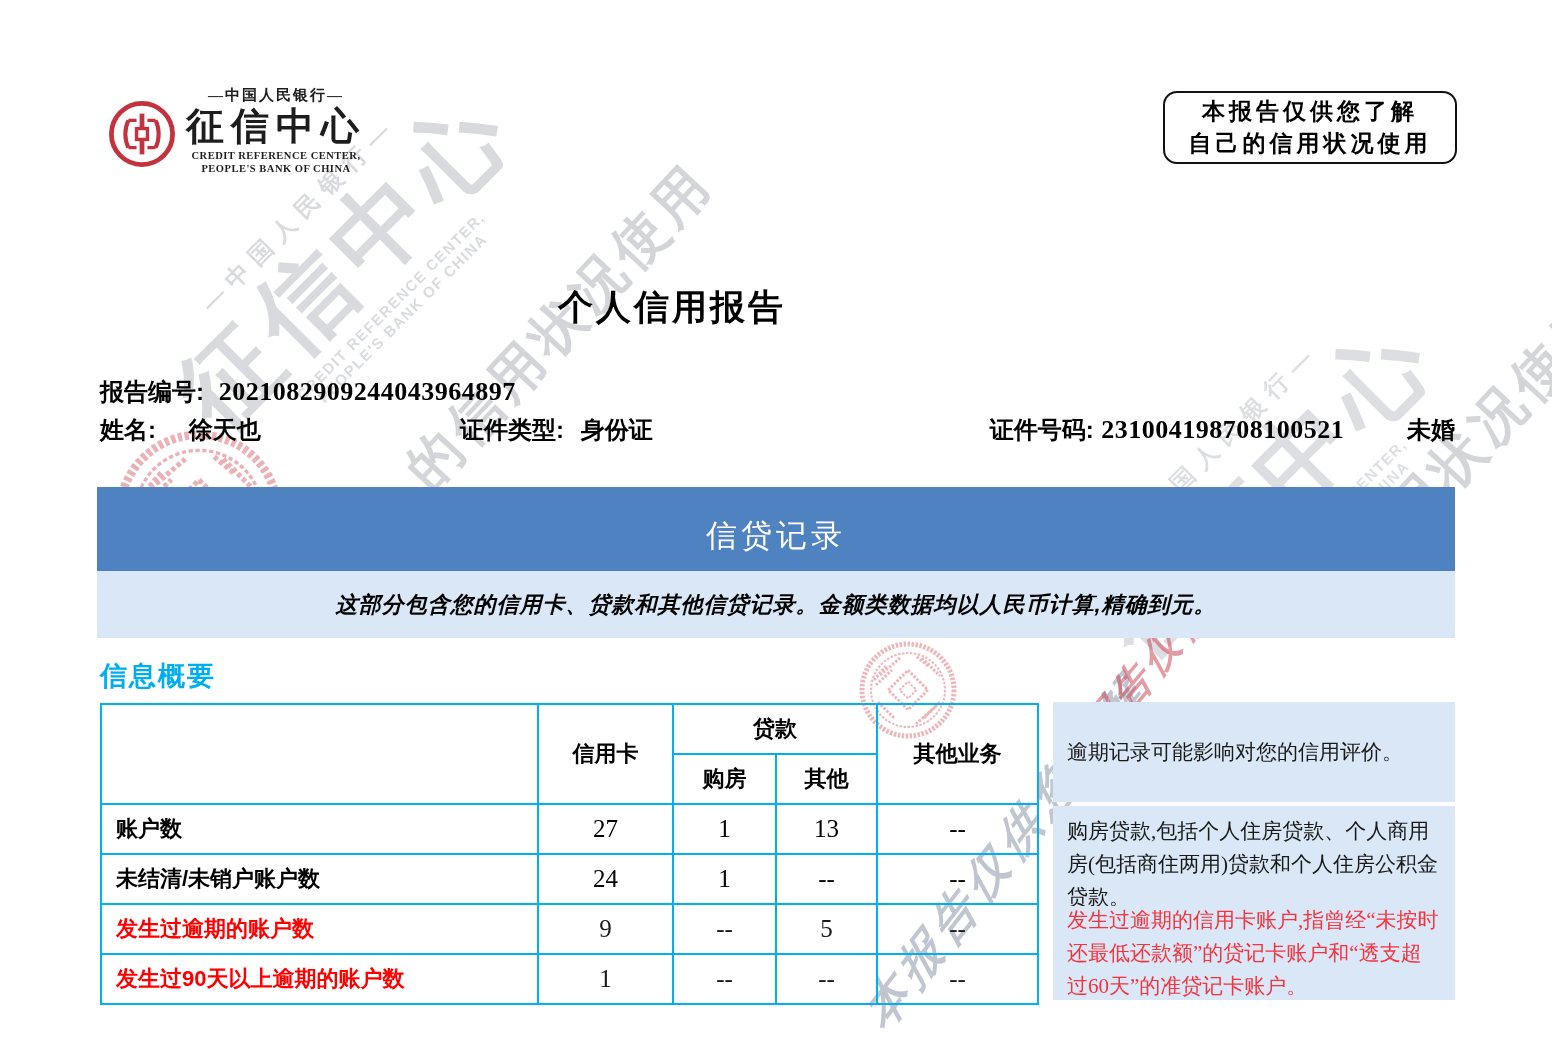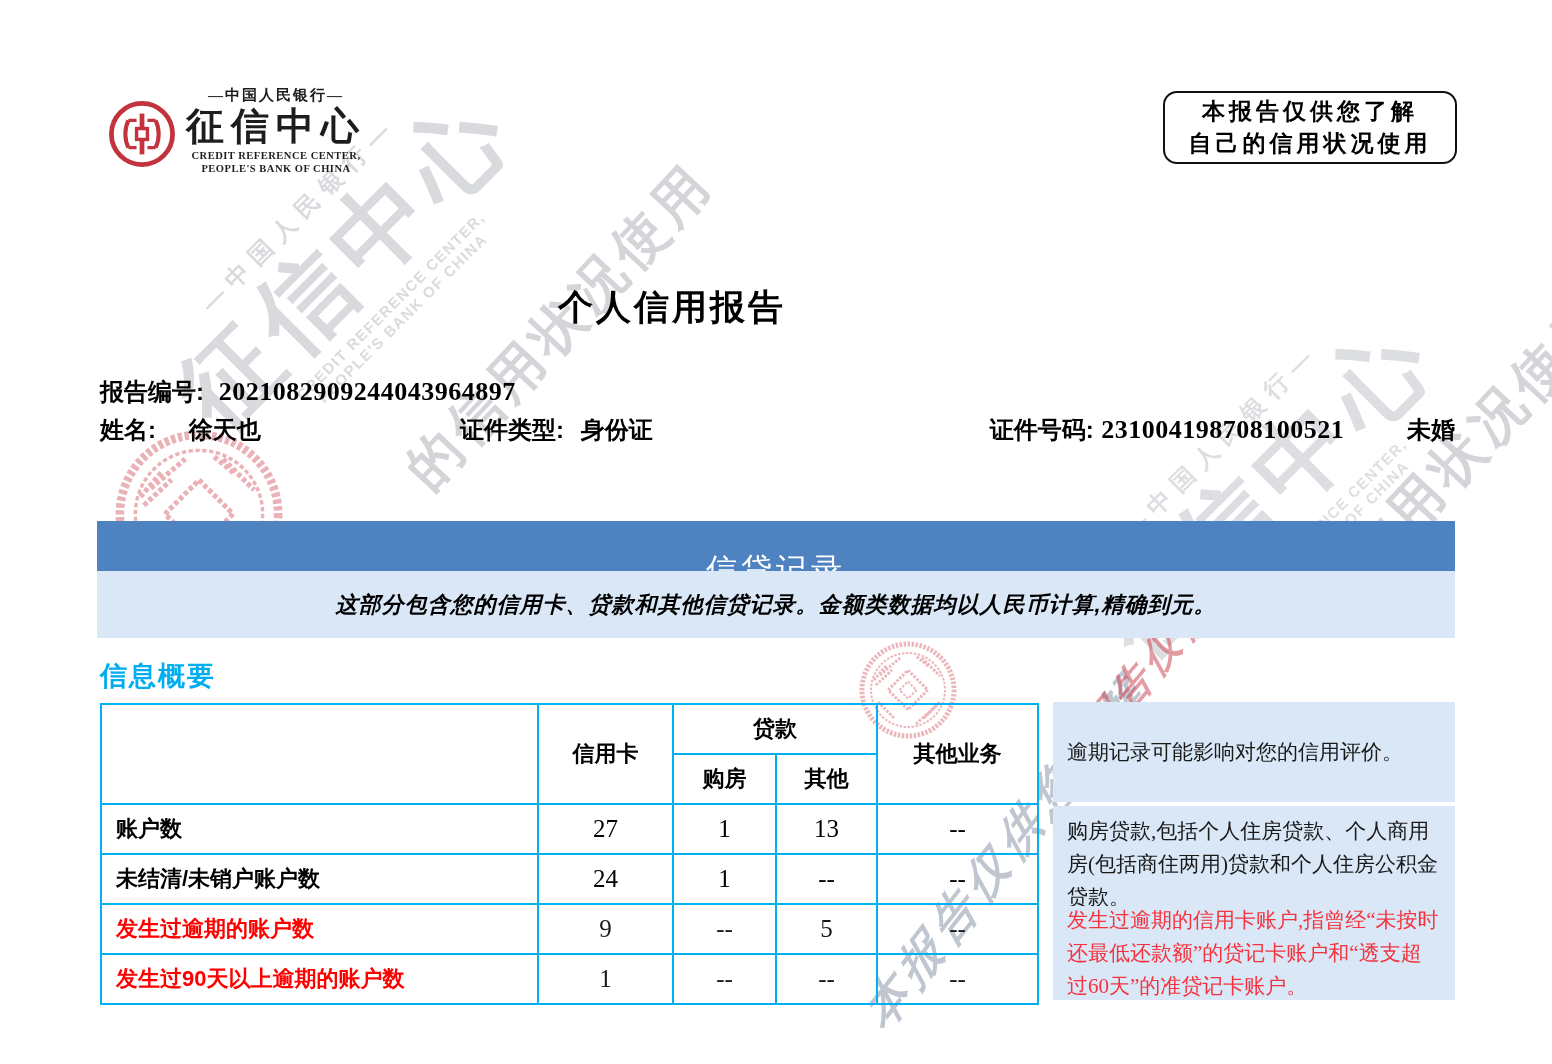--- a/index.html
+++ b/index.html
@@ -32,21 +32,21 @@
     justify-content:center;align-items:center;background:#fff;
   }
   .notice div{font-size:23px;font-weight:bold;letter-spacing:4px;line-height:1.35;}
   
   .report-title{position:absolute;left:0;top:284px;width:1344px;text-align:center;
     font-size:35px;font-weight:bold;letter-spacing:3px;z-index:2;}
   .info-line{position:absolute;z-index:2;font-size:24px;font-weight:bold;white-space:nowrap;}
   .info-val-num{font-family:"Liberation Serif","DejaVu Serif",serif;font-size:26px;font-weight:600;letter-spacing:.5px;}
   
   .banner{position:absolute;left:97px;top:487px;width:1358px;height:98px;background:#4E82C0;z-index:2;
-    display:flex;align-items:center;justify-content:center;margin-top:34px;}
+    display:flex;align-items:center;justify-content:center;}
   .banner-title{color:#fff;font-size:31px;letter-spacing:4px;font-weight:500;}
   .sub-panel{position:absolute;left:97px;top:571px;width:1358px;height:67px;background:#D9E7F6;z-index:2;
     display:flex;align-items:center;justify-content:center;}
   .sub-panel div{font-size:22px;font-weight:bold;font-style:italic;letter-spacing:1px;}
   
   .summary-heading{position:absolute;left:100px;top:658px;font-size:27px;font-weight:bold;
     letter-spacing:2px;color:#00AEEF;z-index:2;}
   table.summary{position:absolute;left:100px;top:703px;z-index:2;border-collapse:collapse;table-layout:fixed;}
   table.summary td{border:2px solid #00B0F0;background:transparent;padding:0;
     text-align:center;vertical-align:middle;font-size:22px;font-weight:bold;}

